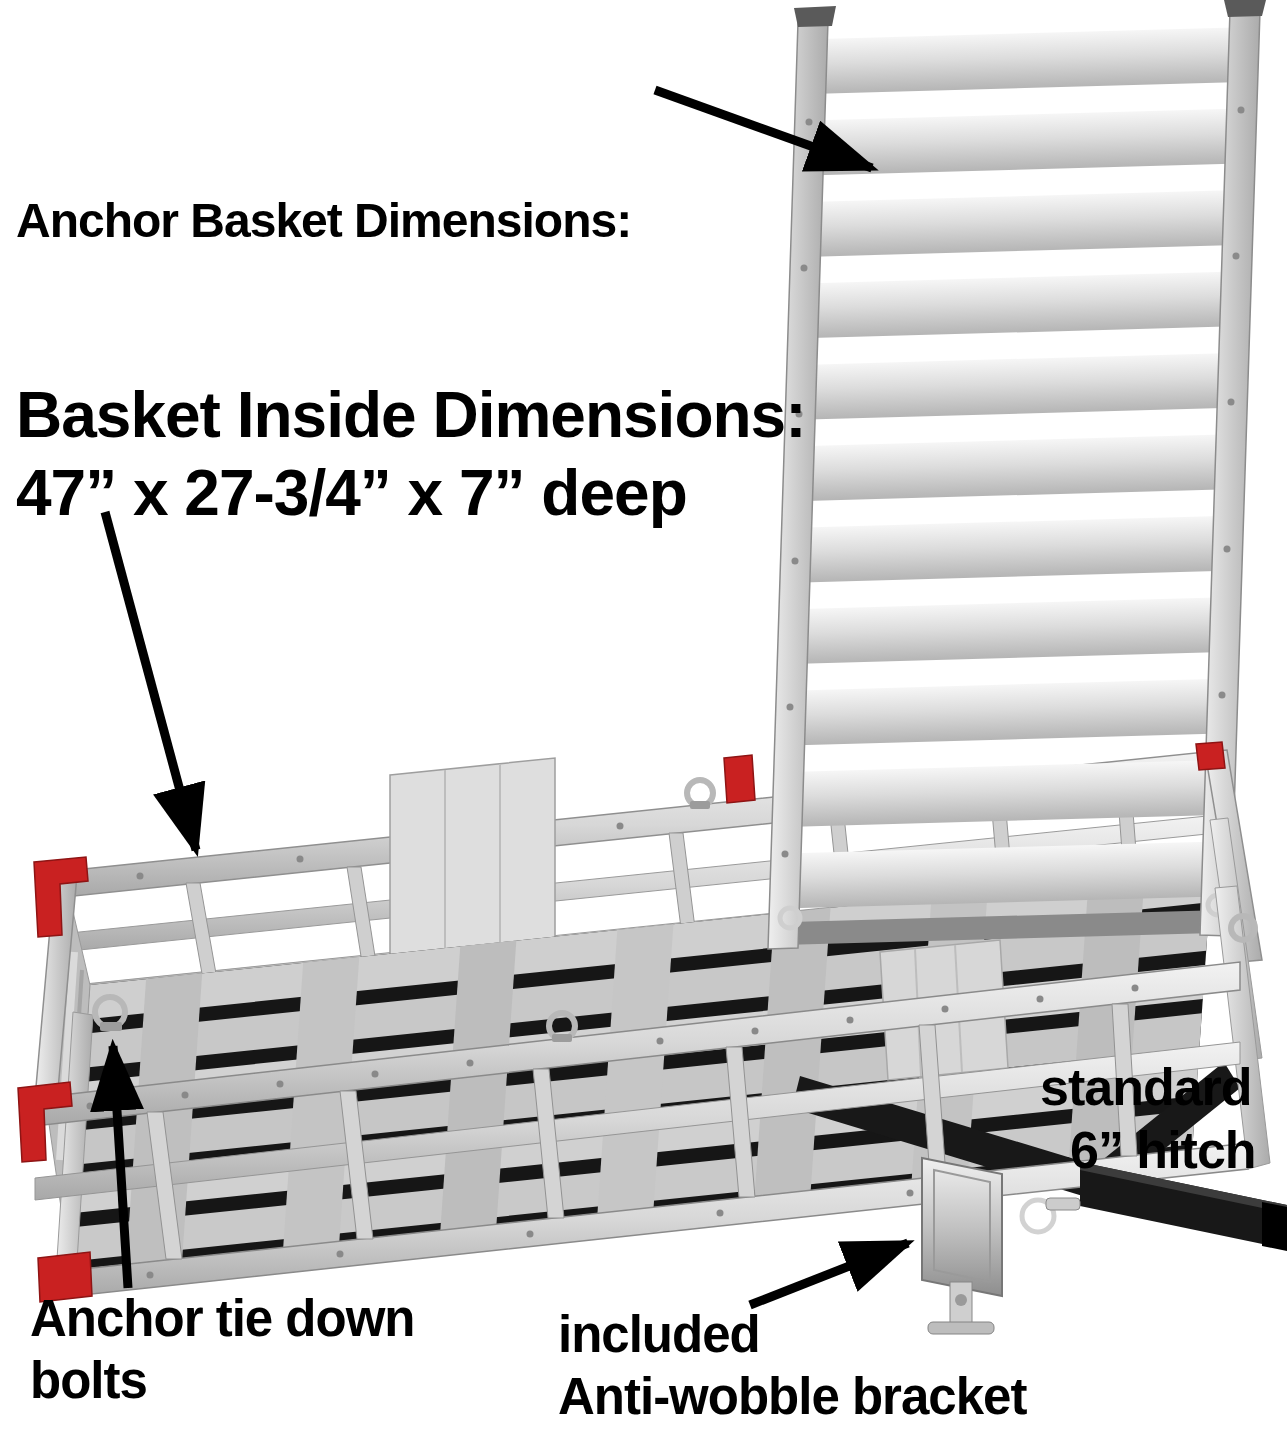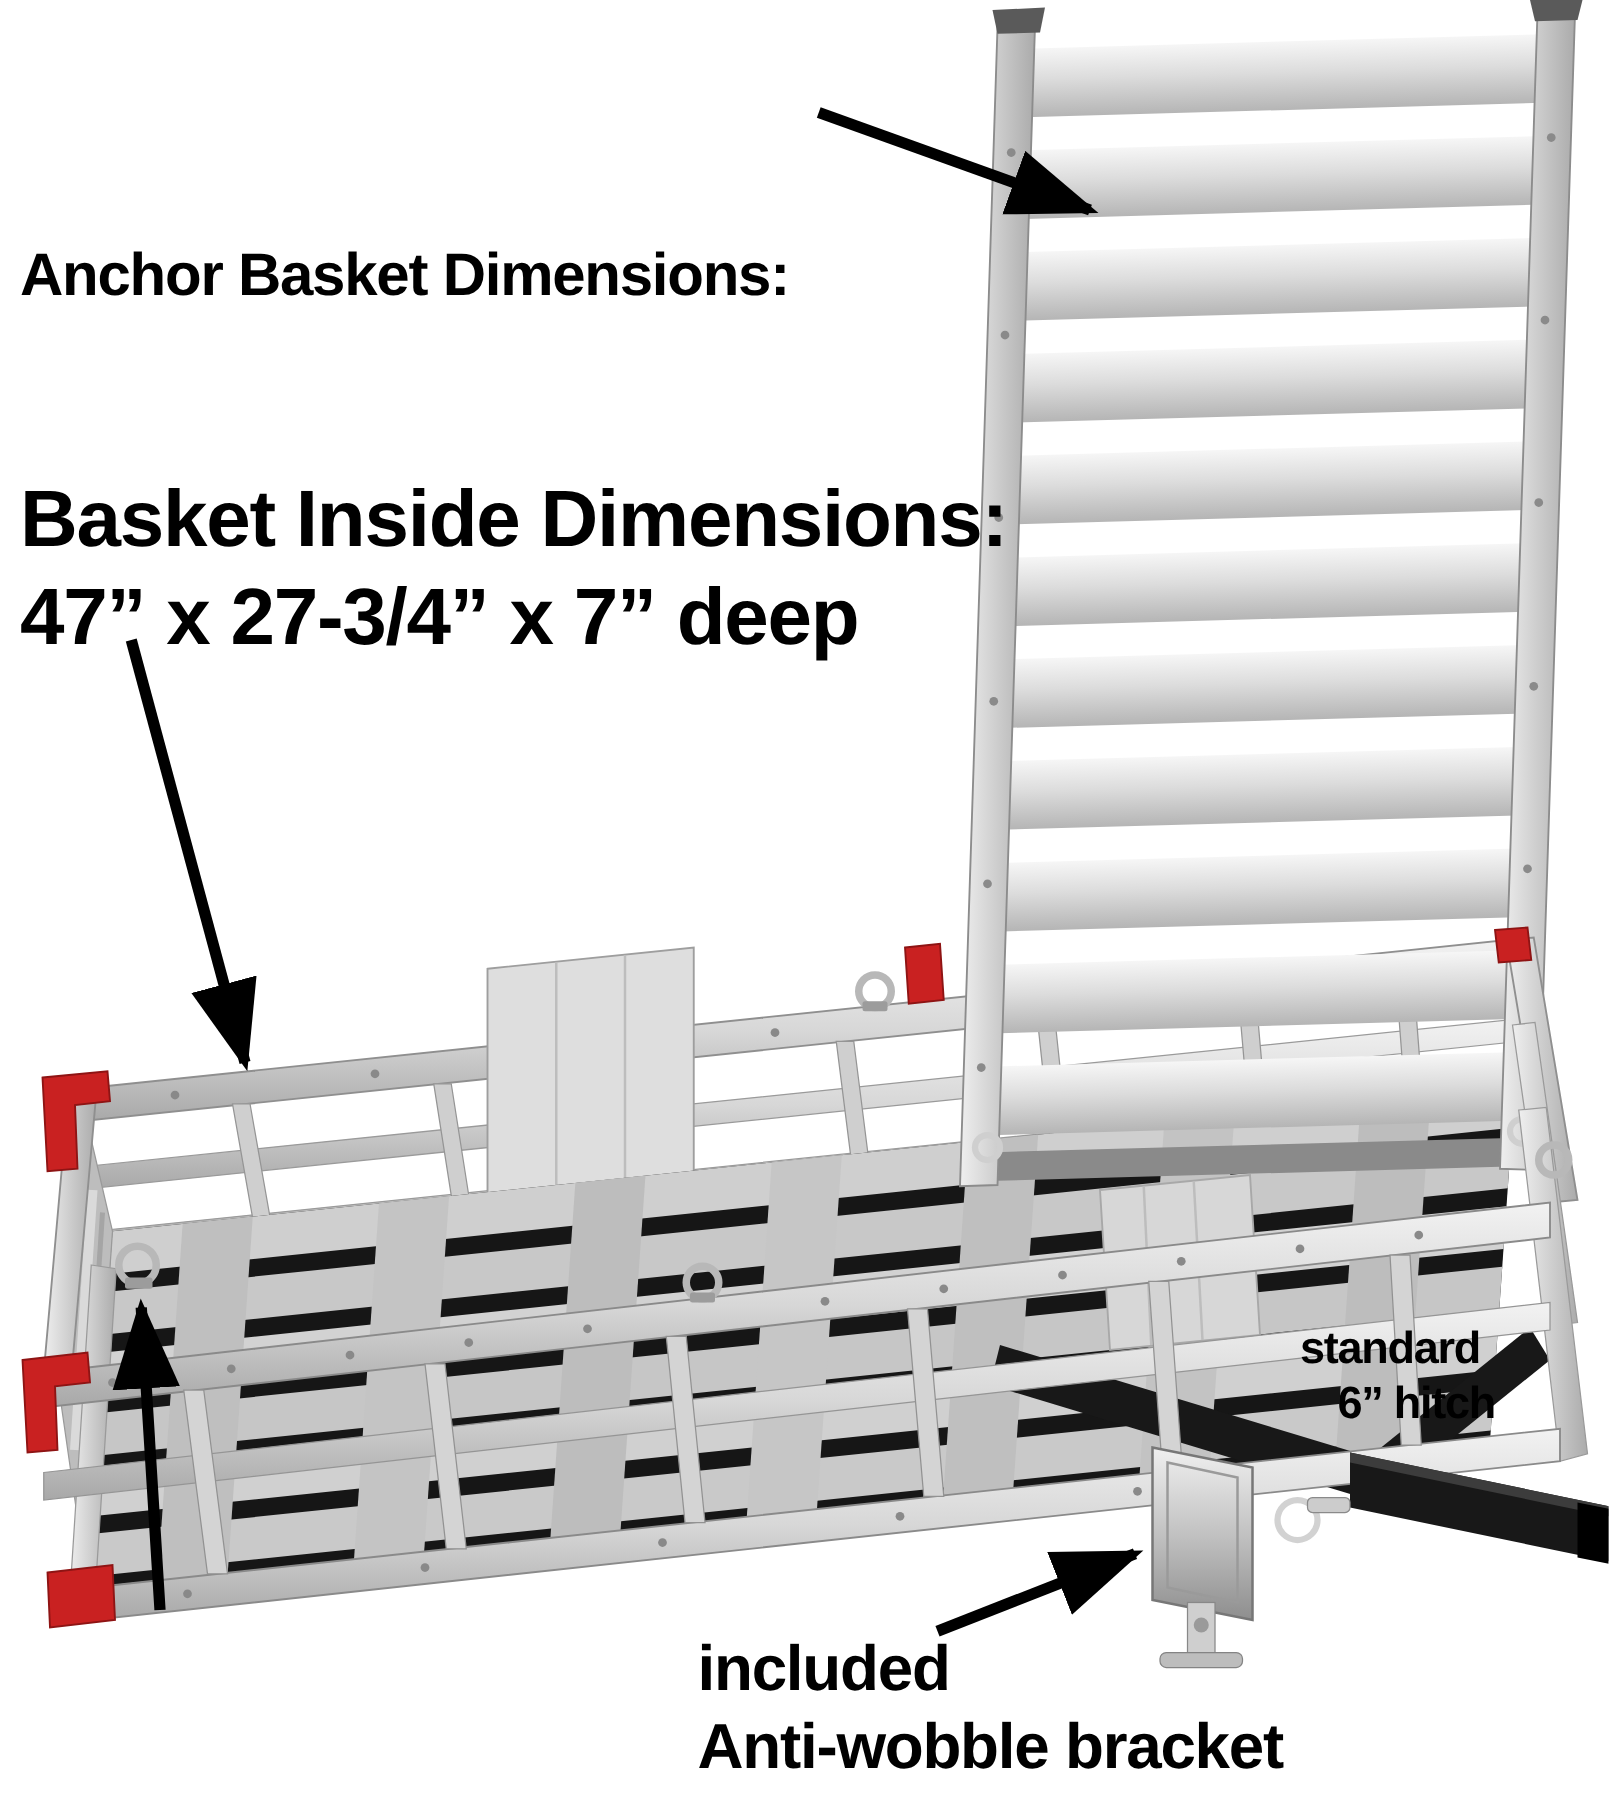--- a/index.html
+++ b/index.html
@@ -16,21 +16,21 @@
     color:#000;
     font-weight:700;
     letter-spacing:-1px;
     line-height:1.22;
     white-space:nowrap;
   }
   .lbl div{white-space:nowrap;}
   #ramp-label{left:368px;top:16px;font-size:54px;}
   #overall-label{left:16px;top:192px;font-size:48px;}
   #inside-label{left:16px;top:376px;font-size:64px;}
-  #hitch-label{left:1040px;top:1056px;font-size:36px;}
+  #hitch-label{left:1040px;top:1056px;font-size:52px;}
   #hitch-label .indent{padding-left:30px;}
   #anchor-label{left:30px;top:1288px;font-size:51px;}
   #bracket-label{left:558px;top:1304px;font-size:51px;}
 </style>
 </head>
 <body>
 
 <div id="stage">
 
   <svg id="art" viewBox="0 0 1287 1444">
@@ -260,19 +260,23 @@
   <div class="lbl" id="inside-label">
     <div>Basket Inside Dimensions:</div>
     <div>47” x 27-3/4” x 7” deep</div>
   </div>
 
   <div class="lbl" id="hitch-label">
     <div>standard</div>
     <div class="indent">6” hitch</div>
   </div>
 
+  <div class="lbl" id="anchor-label">
+    <div>Anchor tie down</div>
+    <div>bolts</div>
+  </div>
 
   <div class="lbl" id="bracket-label">
     <div>included</div>
     <div>Anti-wobble bracket</div>
   </div>
 
 </div>
 
 </body></html>

